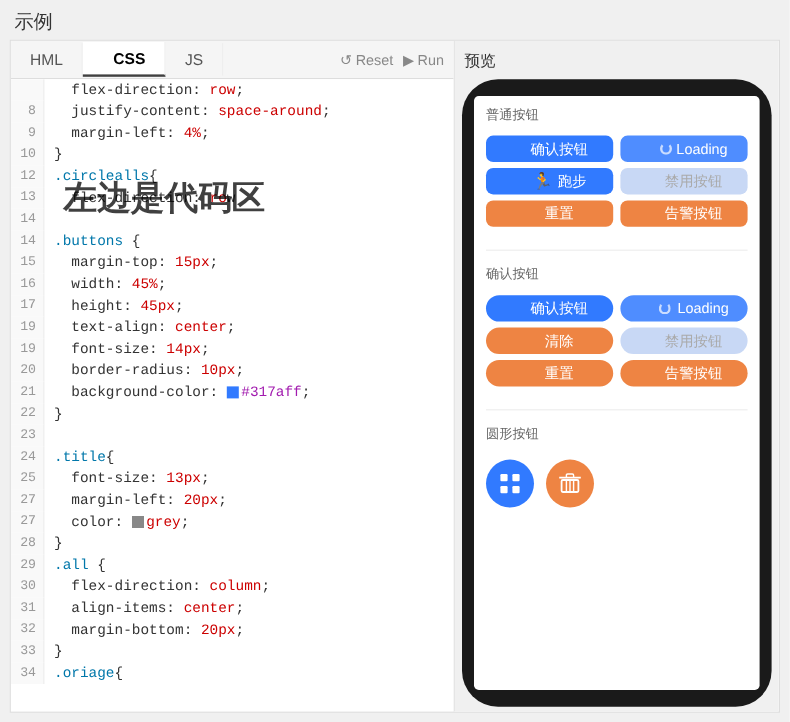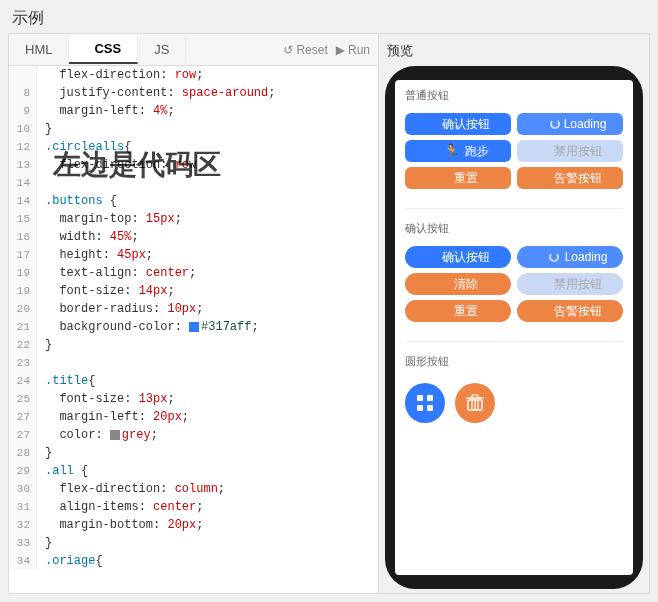--- a/index.html
+++ b/index.html
@@ -117,21 +117,21 @@
     }
 
     .line-content {
       padding-left: 8px;
       color: #333;
       white-space: pre;
       flex: 1;
     }
     .prop { color: #333; }
     .val { color: #cc0000; }
-    .val-blue { color: #14532d; }
+    .val-blue { color: #a21caf; }
     .selector { color: #0077aa; }
 
     
     .code-overlay {
       position: absolute;
       top: 80px;
       left: 44px;
       font-size: 28px;
       font-weight: bold;
       color: rgba(0,0,0,0.75);

